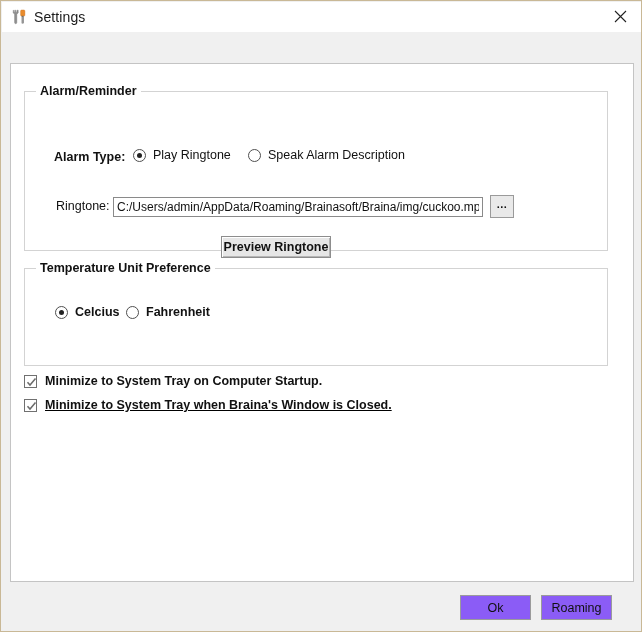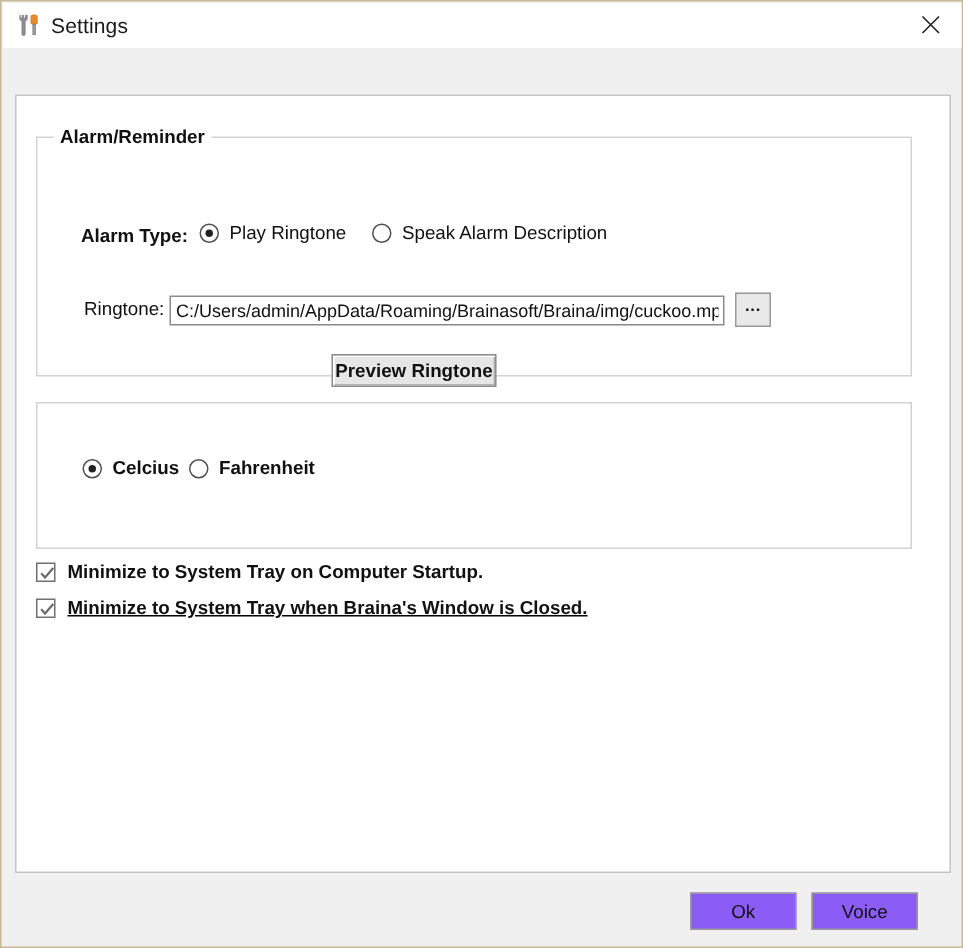--- a/index.html
+++ b/index.html
@@ -301,20 +301,21 @@
       <div id="browse-button">
         <span>...</span>
       </div>
 
       <div id="preview-button">
         <span>Preview Ringtone</span>
       </div>
     </div>
 
     <div class="groupbox" id="group-temp">
+      <span class="gb-title">Temperature Unit Preference</span>
 
       <div class="radio-item" style="left:30px; top:36px;">
         <span class="radio-mark checked"></span>
         <span class="radio-label bold">Celcius</span>
       </div>
 
       <div class="radio-item" style="left:101px; top:36px;">
         <span class="radio-mark"></span>
         <span class="radio-label bold">Fahrenheit</span>
       </div>
@@ -337,16 +338,16 @@
       </span>
       <span class="check-label">Minimize to System Tray when Braina's Window is Closed.</span>
     </div>
 
   </div>
 
   <div class="footer-button" id="ok-button">
     <span>Ok</span>
   </div>
   <div class="footer-button" id="cancel-button">
-    <span>Voice</span>
+    <span>Roaming</span>
   </div>
 
 </div>
 
 </body></html>

